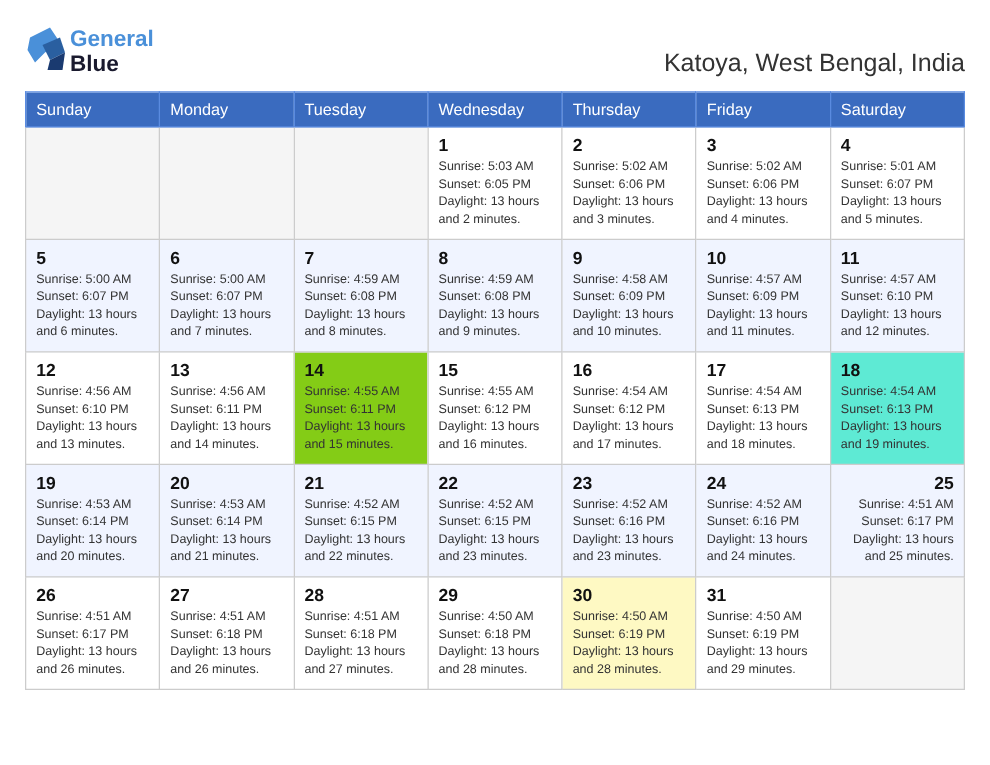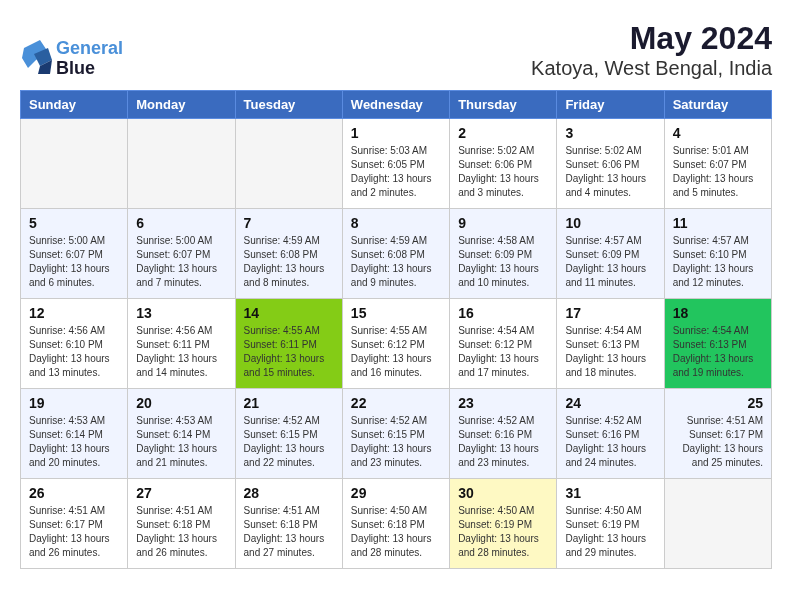--- a/index.html
+++ b/index.html
@@ -44,21 +44,21 @@
     .calendar {
       width: 100%;
       border-collapse: collapse;
     }
     .calendar th {
       background: #3a6bbf;
       color: #fff;
       text-align: left;
       padding: 6px 8px;
       font-size: 13px;
-      font-weight: bold;
+      font-weight: normal;
       border: 1px solid #5a8be0;
     }
     .calendar td {
       border: 1px solid #ccc;
       vertical-align: top;
       padding: 6px 8px;
       width: calc(100% / 7);
       height: 90px;
       font-size: 11px;
       color: #333;
@@ -91,21 +91,20 @@
         <polygon points="20,28 32,22 30,36 18,36" fill="#1a3a70"></polygon>
       </svg>
     </div>
     <div style="margin-left:4px;">
       <div class="logo-text">
         <span>General</span><br><span style="color:#1a1a2e">Blue</span>
       </div>
     </div>
   </div>
   <div class="title-area">
-    <div class="main-title">May 2024</div>
     <div class="subtitle">Katoya, West Bengal, India</div>
   </div>
 </div>
 
 <table class="calendar">
   <thead>
     <tr>
       <th>Sunday</th>
       <th>Monday</th>
       <th>Tuesday</th>
@@ -219,21 +218,21 @@
           <div class="day-info" style="white-space: pre-line;">Sunrise: 4:54 AM
 Sunset: 6:12 PM
 Daylight: 13 hours and 17 minutes.</div>
         </td>
         <td style="background: rgb(255, 255, 255);">
           <div class="day-num">17</div>
           <div class="day-info" style="white-space: pre-line;">Sunrise: 4:54 AM
 Sunset: 6:13 PM
 Daylight: 13 hours and 18 minutes.</div>
         </td>
-        <td style="background: #22c55e;">
+        <td style="background: #5eead4;">
           <div class="day-num">18</div>
           <div class="day-info" style="white-space: pre-line;">Sunrise: 4:54 AM
 Sunset: 6:13 PM
 Daylight: 13 hours and 19 minutes.</div>
         </td>
       </tr>
       <tr>
         <td style="background: rgb(240, 244, 255);">
           <div class="day-num">19</div>
           <div class="day-info" style="white-space: pre-line;">Sunrise: 4:53 AM

